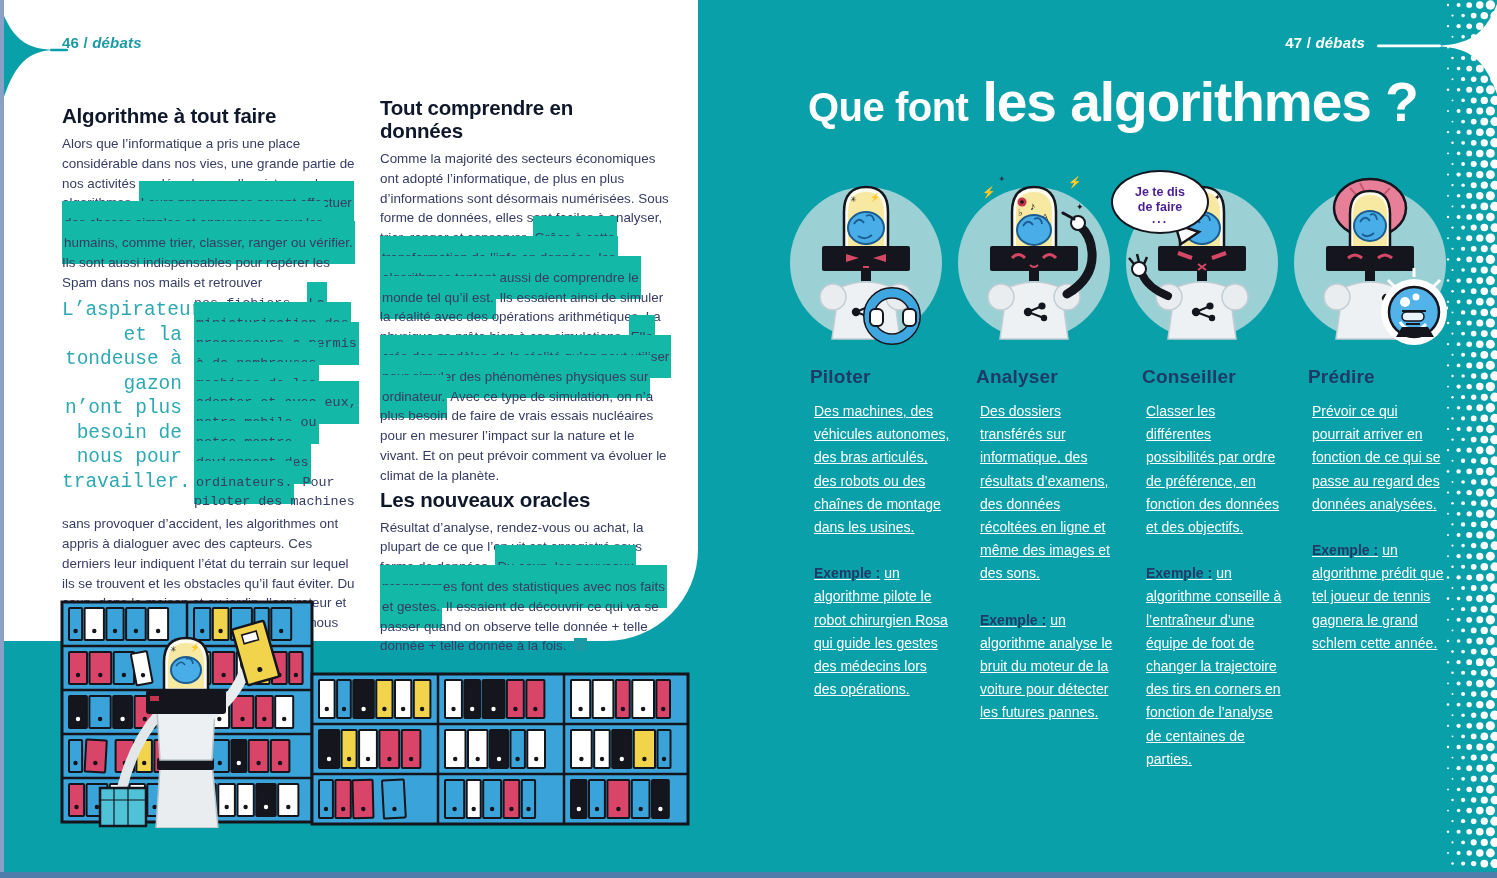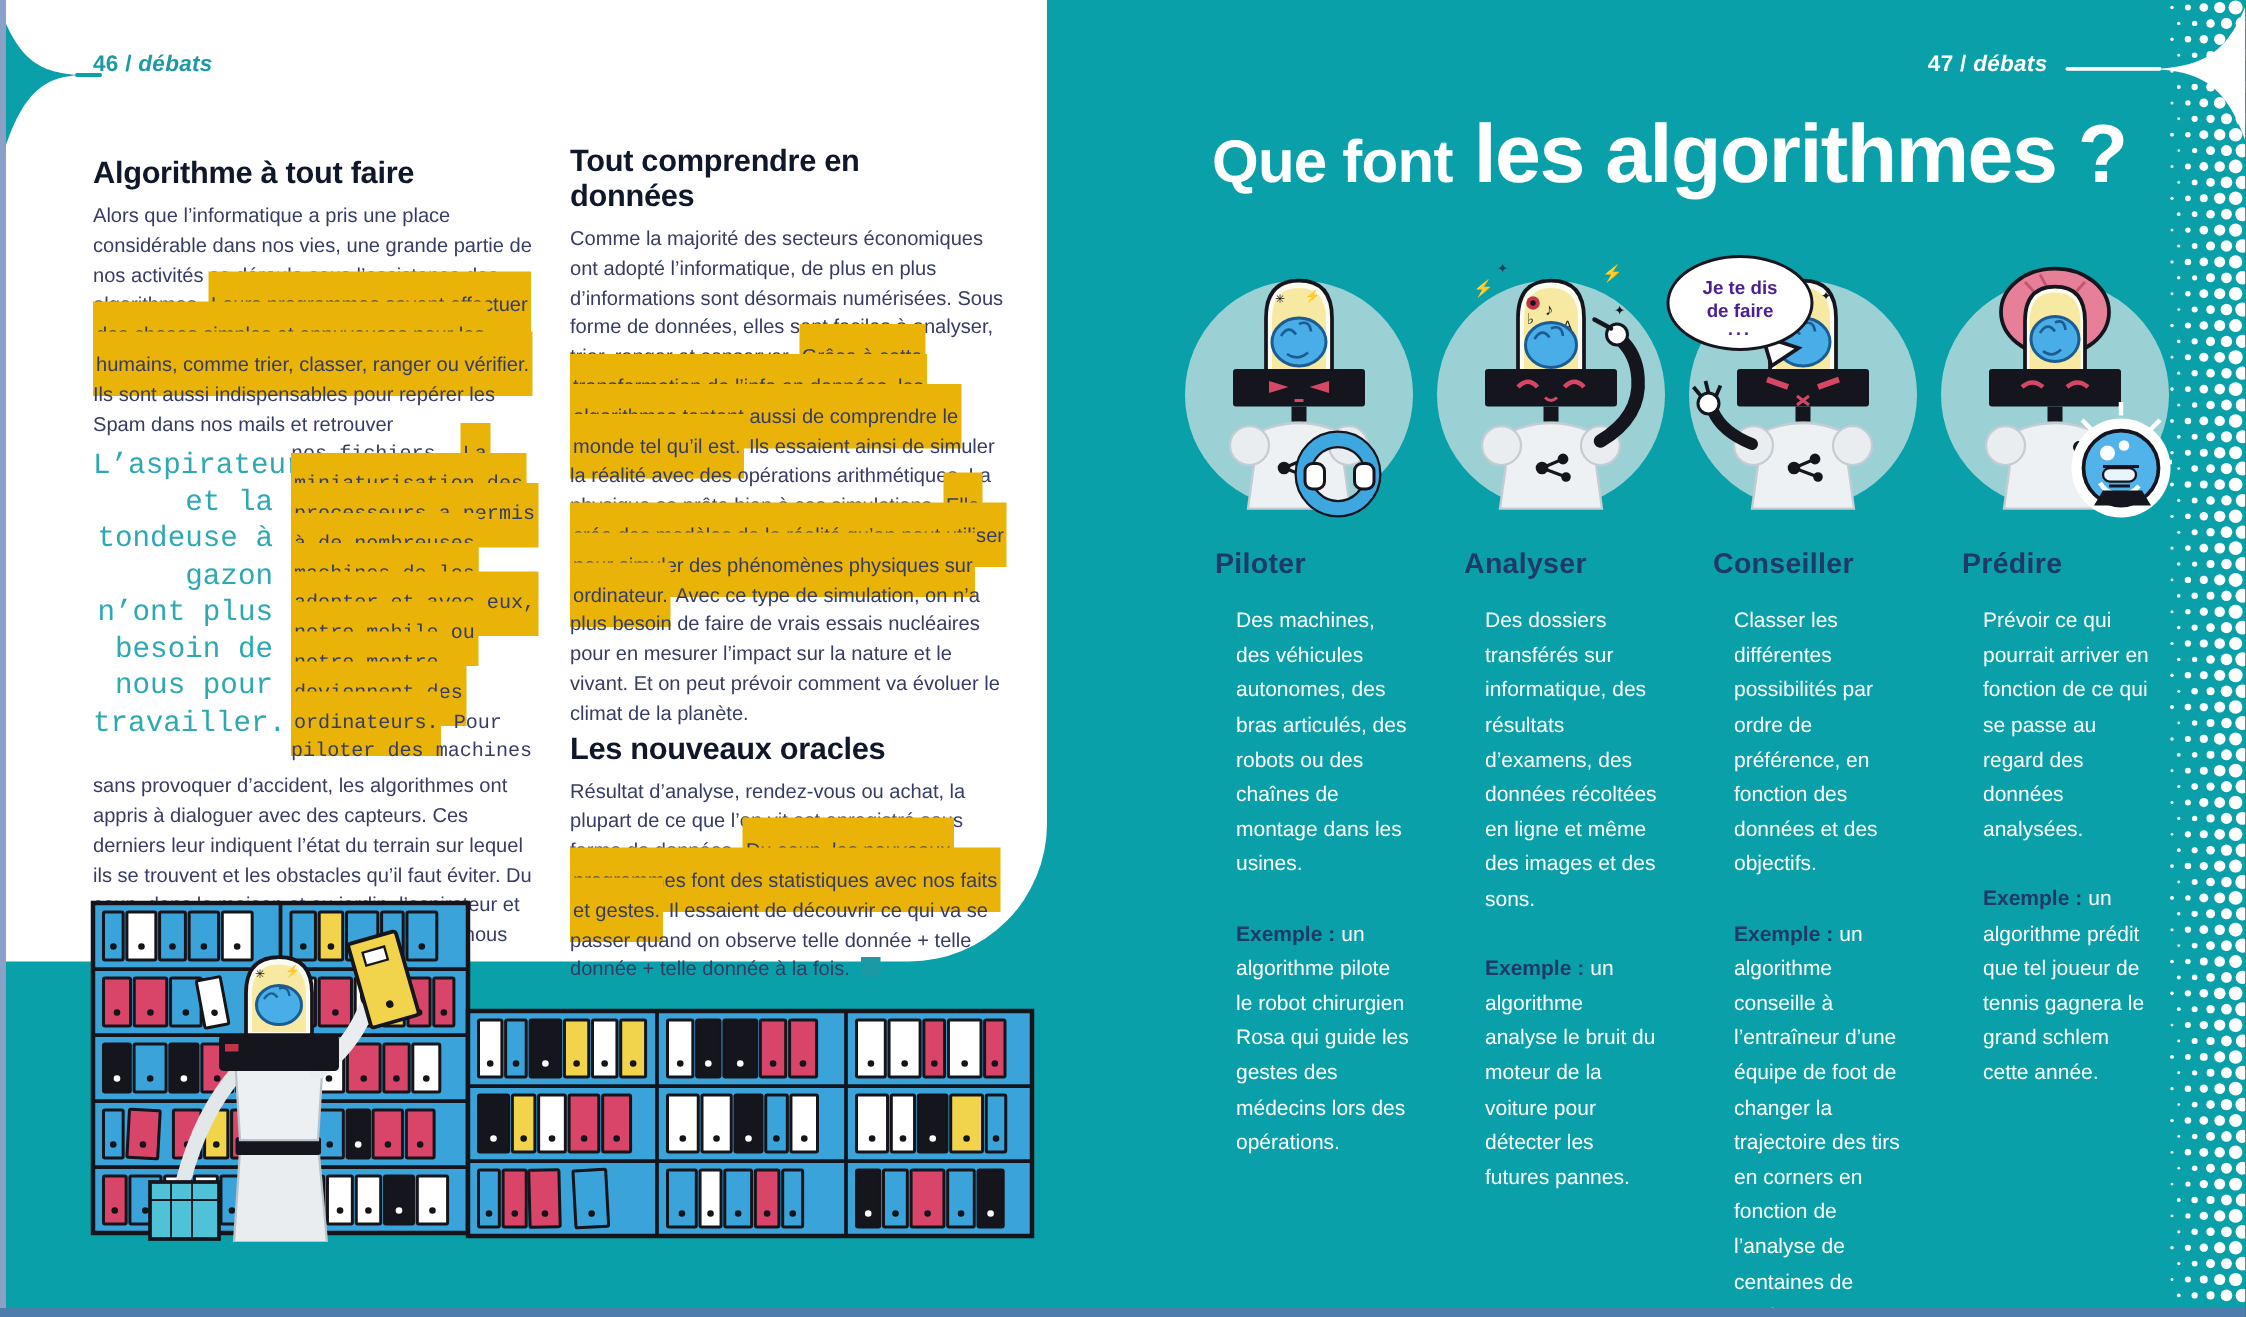--- a/index.html
+++ b/index.html
@@ -15,42 +15,42 @@
   .folio{font-size:15px;font-weight:700;letter-spacing:.2px;}
   .folio .sec{font-style:italic;font-weight:800;}
   .folio-left{position:absolute;left:58px;top:34px;color:#1b9aa6;}
   .tab-left{position:absolute;left:-4px;top:0;z-index:3;}
 
   .colL{position:absolute;color:#363c63;font-size:13.4px;line-height:19.8px;}
   .col1{left:58px;top:104px;width:298px;}
   .col2{left:376px;top:96px;width:292px;}
   .colL h2{margin:0 0 7px 0;font-size:20.5px;line-height:23px;color:#0f172a;letter-spacing:-.2px;}
   .colL p{margin:0 0 2px 0;}
-  .hl{background:#eab308;box-decoration-break:clone;-webkit-box-decoration-break:clone;padding:14px 2px;margin-top:28px;}
+  .hl{background:#14b8a6;box-decoration-break:clone;-webkit-box-decoration-break:clone;padding:14px 2px;margin-top:28px;}
   .midblock{overflow:visible;font-family:Liberation Mono, monospace;}
   .pullquote{float:left;width:120px;margin:4px 12px 2px 0;text-align:right;
              color:#2ea9b4;font-size:19.5px;line-height:24.5px;font-weight:500;}
   .clear{clear:both;}
   .h2-wrap{width:215px;}
   .art3-h{margin-top:18px;}
   .endmark{display:inline-block;width:13px;height:13px;background:#1b9aa6;margin-left:7px;vertical-align:-1px;}
   .shelf-wrap{position:absolute;left:56px;top:600px;z-index:1;}
 
   
   .page-right{position:absolute;left:698px;top:0;width:727px;height:878px;z-index:2;}
   .folio-right{position:absolute;right:60px;top:34px;color:#fff;z-index:4;}
   .title{position:absolute;left:110px;top:70px;display:flex;align-items:baseline;gap:14px;color:#fff;white-space:nowrap;}
   .title .pre{font-size:40px;font-weight:600;letter-spacing:-.5px;}
   .title .main{font-size:55px;font-weight:800;letter-spacing:-1px;}
   .circles-row{position:absolute;left:84px;top:166px;display:grid;grid-template-columns:repeat(4,168px);}
   .circle-cell{display:flex;justify-content:center;}
   .robot{width:160px;height:175px;overflow:visible;}
   .cards{position:absolute;left:112px;top:366px;display:grid;grid-template-columns:repeat(4,144px);column-gap:22px;}
   .card h3{margin:0 0 12px 0;font-size:19px;color:#1e3a66;letter-spacing:.2px;}
-  .card p{margin:14px;font-size:14px;line-height:23.2px;color:#fff;font-weight:500;}
+  .card p{margin:4px;font-size:14px;line-height:23.2px;color:#fff;font-weight:500;text-decoration:underline;}
   .card .ex{margin-top:23px;}
   .exlabel{color:#1e3a66;font-weight:800;margin-right:4px;}
 
   
   .bubble{position:absolute;left:413px;top:170px;z-index:5;}
   .bubble-tail{position:absolute;right:6px;top:52px;}
   .bubble-body{position:relative;width:98px;height:64px;background:#fff;border:2.5px solid #16161e;
                border-radius:50%;color:#4c1d95;text-align:center;font-size:12.5px;font-weight:700;
                line-height:15px;padding-top:13px;box-sizing:border-box;}
   .bubble-dots{font-size:12px;letter-spacing:2px;line-height:8px;}

